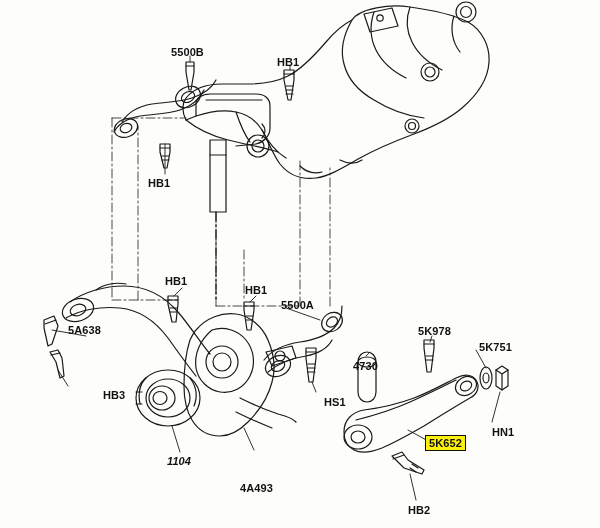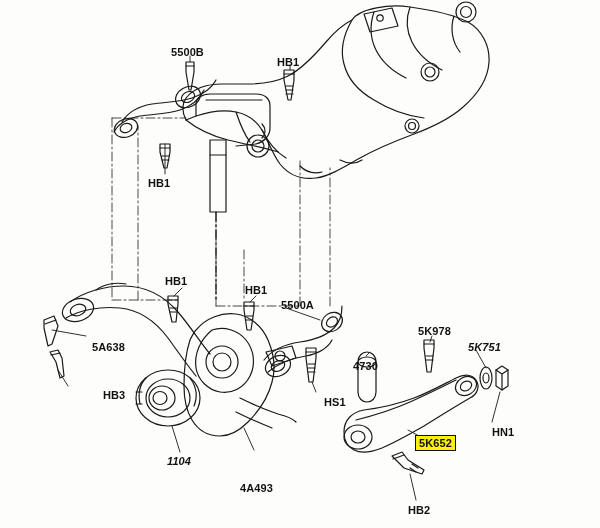--- a/index.html
+++ b/index.html
@@ -262,25 +262,25 @@
 
     </g>
   </svg>
 
   <div class="part-label" style="left:171px; top:46px;">5500B</div>
   <div class="part-label" style="left:277px; top:56px;">HB1</div>
   <div class="part-label" style="left:148px; top:177px;">HB1</div>
   <div class="part-label" style="left:165px; top:275px;">HB1</div>
   <div class="part-label" style="left:245px; top:284px;">HB1</div>
   <div class="part-label" style="left:265px; top:299px;padding-left:16px;">5500A</div>
-  <div class="part-label" style="left:68px;  top:341px;margin-left:24px;">5A638</div>
+  <div class="part-label" style="left:68px;  top:324px;">5A638</div>
   <div class="part-label" style="left:55px;  top:389px;margin-left:48px;">HB3</div>
   <div class="part-label" style="left:167px; top:455px;font-style:italic;">1104</div>
   <div class="part-label" style="left:240px; top:482px;">4A493</div>
   <div class="part-label" style="left:305px; top:396px;margin-left:19px;">HS1</div>
   <div class="part-label" style="left:353px; top:360px;">4730</div>
   <div class="part-label" style="left:418px; top:325px;">5K978</div>
-  <div class="part-label" style="left:468px; top:341px;font-style:italic;">5K751</div>
+  <div class="part-label" style="left:479px; top:341px;">5K751</div>
   <div class="part-label" style="left:492px; top:426px;">HN1</div>
-  <div class="part-label highlight" style="left:415px; top:435px;">5K652</div>
+  <div class="part-label highlight" style="left:425px; top:435px;">5K652</div>
   <div class="part-label" style="left:408px; top:504px;text-align:right;">HB2</div>
 
 </div>
 
 </body></html>

